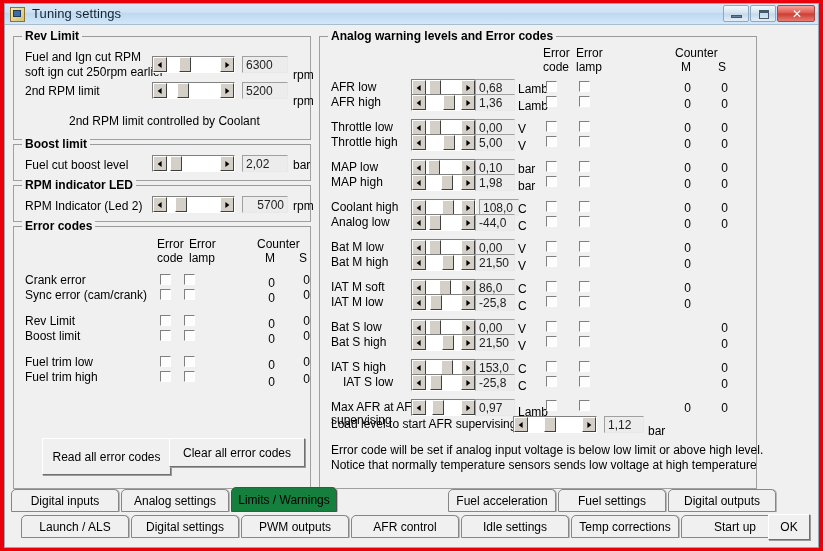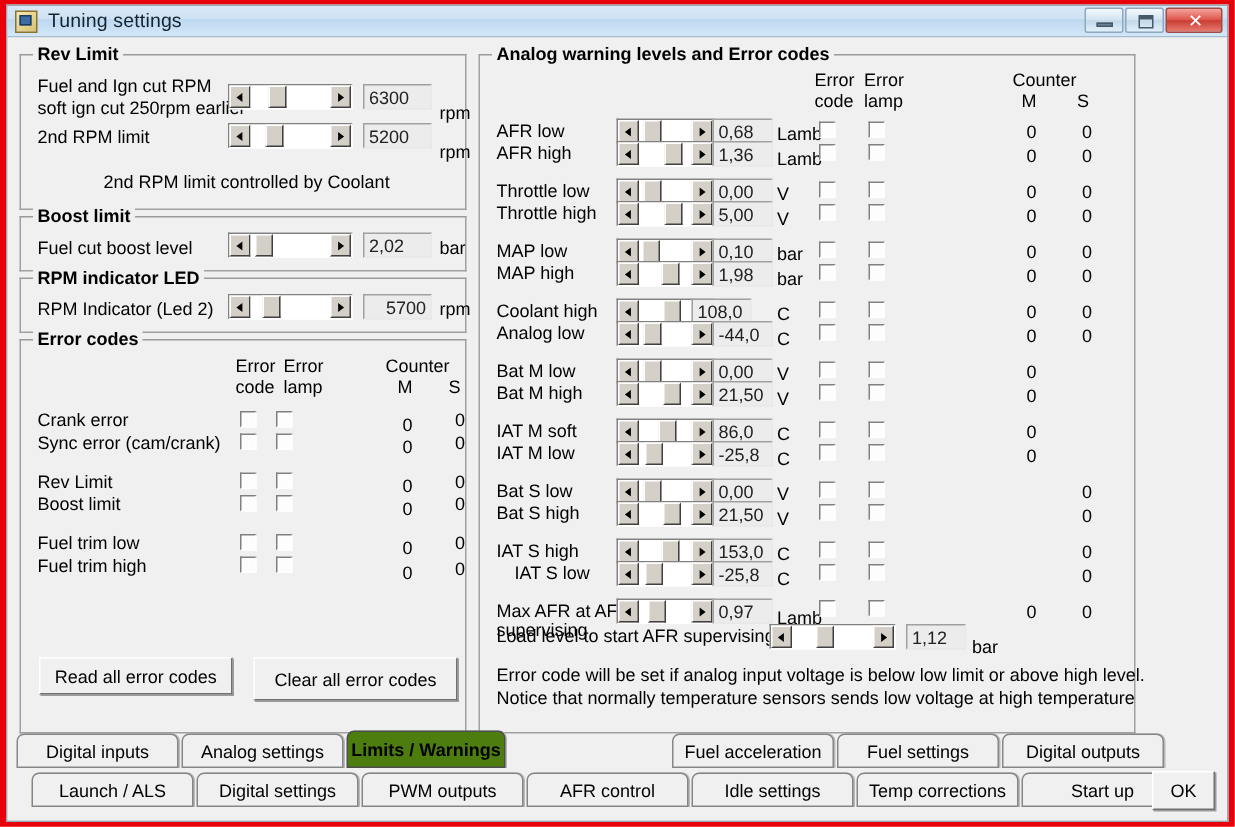--- a/index.html
+++ b/index.html
@@ -143,21 +143,21 @@
   .tab{
     position:absolute;height:23px;
     background:#f0f0f0;
     border:1px solid #868686;
     border-radius:5px 5px 0 0;
     box-sizing:border-box;
     font-size:12px;color:#000;
     display:flex;align-items:center;justify-content:center;
     box-shadow:1px 0 0 #b9b9b9;
   }
-  .tab.sel{font-weight:bold;background:#4d7c0f;border-color:#4d4d4d;z-index:5;}
+  .tab.sel{font-weight:normal;background:#15803d;border-color:#4d4d4d;z-index:5;}
   .okbtn{
     position:absolute;right:8px;bottom:7px;width:42px;height:26px;
     background:#f0f0f0;border:1px solid;
     border-color:#ffffff #707070 #707070 #ffffff;
     box-sizing:border-box;font-size:12px;color:#000;
     display:flex;align-items:center;justify-content:center;
     box-shadow:1px 1px 0 #9b9b9b;
   }
   .note{position:absolute;font-size:12px;color:#000;white-space:nowrap;}
 </style>
@@ -289,21 +289,21 @@
         <span class="cnt" style="left:282px;top:128px;">0</span>
       </div>
       <div>
         <span class="lbl" style="left:11px;top:143px;">Fuel trim high</span>
         <div class="chk" style="left:146px;top:144px;"></div>
         <div class="chk" style="left:170px;top:144px;"></div>
         <span class="cnt" style="left:247px;top:148px;">0</span>
         <span class="cnt" style="left:282px;top:145px;">0</span>
       </div>
 
-      <div class="pbtn" style="left:12px;top:211px;width:129px;height:25px;">Read all error codes</div>
+      <div class="pbtn" style="left:28px;top:211px;width:129px;height:37px;">Read all error codes</div>
       <div class="pbtn" style="left:155px;top:211px;width:136px;height:29px;">Clear all error codes</div>
     </div>
 
     <div class="group" style="left:314px;top:11px;width:438px;height:453px;">
       <span class="legend">Analog warning levels and Error codes</span>
 
       <span class="lbl" style="left:223px;top:9px;">Error</span>
       <span class="lbl" style="left:223px;top:23px;">code</span>
       <span class="lbl" style="left:256px;top:9px;">Error</span>
       <span class="lbl" style="left:256px;top:23px;">lamp</span>
@@ -415,21 +415,21 @@
 
       <div>
         <span class="lbl" style="left:11px;top:163px;">Coolant high</span>
         <div class="slider" style="left:91px;top:162px;width:65px;">
           <div class="arrow l"></div>
           <div class="track">
               <div class="thumb" style="left:46%;"></div>
             </div>
           <div class="arrow r"></div>
         </div>
-        <div class="valbox" style="left:141px;top:162px;width:40px;">108,0</div>
+        <div class="valbox" style="left:159px;top:162px;width:40px;">108,0</div>
         <span class="unit" style="left:198px;top:165px;">C</span>
         <div class="chk" style="left:226px;top:164px;"></div>
         <div class="chk" style="left:259px;top:164px;"></div>
         <span class="cnt" style="left:357px;top:164px;">0</span>
         <span class="cnt" style="left:394px;top:164px;">0</span>
       </div>
 
       <div>
         <span class="lbl" style="left:11px;top:178px;">Analog low</span>
         <div class="slider" style="left:91px;top:177px;width:65px;">

